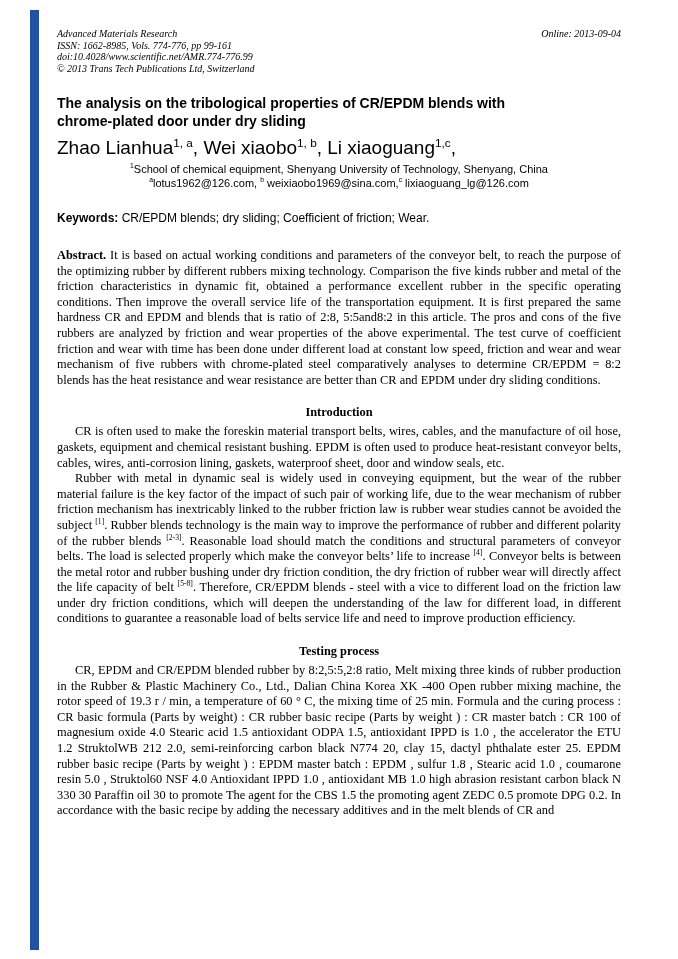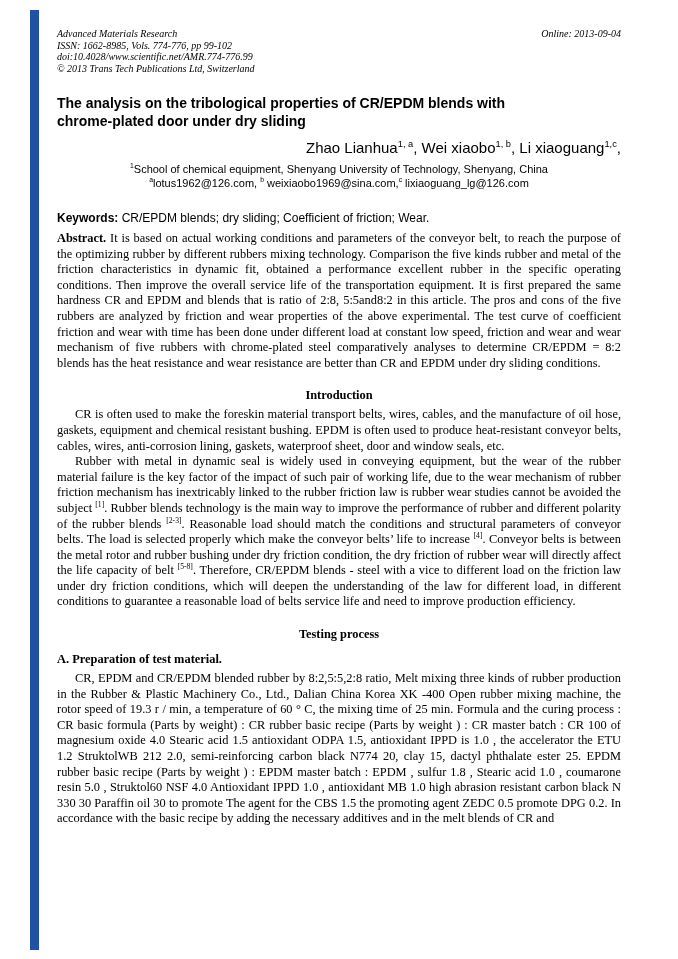--- a/index.html
+++ b/index.html
@@ -24,44 +24,44 @@
     font-style: italic; font-size: 10px; line-height: 11.5px;
   }
   .pub-left div { white-space: nowrap; }
   .online-date { white-space: nowrap; }
   .paper-title {
     margin-top: 20px; 
     font-family: "Liberation Sans", sans-serif;
     font-weight: bold; font-size: 14px; line-height: 18px;
   }
   .authors {
-    margin-top: 9px; text-align: right;
+    margin-top: 9px; text-align: left;
     font-family: "Liberation Sans", sans-serif;
-    font-size: 15px; line-height: 17px;
+    font-size: 19px; line-height: 17px;
   }
   .affiliation {
     margin-top: 7px; text-align: center;
     font-family: "Liberation Sans", sans-serif;
     font-size: 11px; line-height: 13px;
   }
   .emails {
     margin-top: 1px; text-align: center;
     font-family: "Liberation Sans", sans-serif;
     font-size: 11px; line-height: 13px;
   }
   .keywords {
     margin-top: 21px;
     font-family: "Liberation Sans", sans-serif;
     font-size: 12px; line-height: 14px;
   }
   .body-para {
     font-size: 12.4px; line-height: 15.6px;
     text-align: justify;
   }
-  .abstract { margin-top: 6px; }
+  .abstract { margin-top: 23px; }
   .section-heading {
     margin-top: 16px;
     font-weight: bold; font-size: 12.4px; line-height: 16px; text-align: center;
   }
   .sub-heading {
     margin-top: 9px;
     font-weight: bold; font-size: 12.4px; line-height: 16px;
   }
   .after-heading { margin-top: 4px; }
   .indent { text-indent: 18px; }
@@ -70,21 +70,21 @@
 </head>
 <body>
 
 <div class="edge-bar" style="background: rgb(33, 81, 163);"></div>
 
 <div class="content">
 
   <div class="pub-header">
     <div class="pub-left">
       <div>Advanced Materials Research</div>
-      <div>ISSN: 1662-8985, Vols. 774-776, pp 99-102</div>
+      <div>ISSN: 1662-8985, Vols. 774-776, pp 99-161</div>
       <div>doi:10.4028/www.scientific.net/AMR.774-776.99</div>
       <div>© 2013 Trans Tech Publications Ltd, Switzerland</div>
     </div>
     <div class="online-date">Online: 2013-09-04</div>
   </div>
 
   <h1 class="paper-title">
     <span>The analysis on the tribological properties of CR/EPDM blends with</span><br>
     <span>chrome-plated door under dry sliding</span>
   </h1>
@@ -100,17 +100,16 @@
   <p class="body-para abstract"><b>Abstract.</b> It is based on actual working conditions and parameters of the conveyor belt, to reach the purpose of the optimizing rubber by different rubbers mixing technology. Comparison the five kinds rubber and metal of the friction characteristics in dynamic fit, obtained a performance excellent rubber in the specific operating conditions. Then improve the overall service life of the transportation equipment. It is first prepared the same hardness CR and EPDM and blends that is ratio of 2:8, 5:5and8:2 in this article. The pros and cons of the five rubbers are analyzed by friction and wear properties of the above experimental. The test curve of coefficient friction and wear with time has been done under different load at constant low speed, friction and wear and wear mechanism of five rubbers with chrome-plated steel comparatively analyses to determine CR/EPDM = 8:2 blends has the heat resistance and wear resistance are better than CR and EPDM under dry sliding conditions.</p>
 
   <h2 class="section-heading">Introduction</h2>
 
   <p class="body-para after-heading indent">CR is often used to make the foreskin material transport belts, wires, cables, and the manufacture of oil hose, gaskets, equipment and chemical resistant bushing. EPDM is often used to produce heat-resistant conveyor belts, cables, wires, anti-corrosion lining, gaskets, waterproof sheet, door and window seals, etc.</p>
 
   <p class="body-para indent">Rubber with metal in dynamic seal is widely used in conveying equipment, but the wear of the rubber material failure is the key factor of the impact of such pair of working life, due to the wear mechanism of rubber friction mechanism has inextricably linked to the rubber friction law is rubber wear studies cannot be avoided the subject <sup>[1]</sup>. Rubber blends technology is the main way to improve the performance of rubber and different polarity of the rubber blends <sup>[2-3]</sup>. Reasonable load should match the conditions and structural parameters of conveyor belts. The load is selected properly which make the conveyor belts’ life to increase <sup>[4]</sup>. Conveyor belts is between the metal rotor and rubber bushing under dry friction condition, the dry friction of rubber wear will directly affect the life capacity of belt <sup>[5-8]</sup>. Therefore, CR/EPDM blends - steel with a vice to different load on the friction law under dry friction conditions, which will deepen the understanding of the law for different load, in different conditions to guarantee a reasonable load of belts service life and need to improve production efficiency.</p>
 
   <h2 class="section-heading">Testing process</h2>
 
-  <h3 class="sub-heading">A.  Preparation of test material.</h3>
 
   <p class="body-para after-heading indent">CR, EPDM and CR/EPDM blended rubber by 8:2,5:5,2:8 ratio, Melt mixing three kinds of rubber production in the Rubber &amp; Plastic Machinery Co., Ltd., Dalian China Korea XK -400 Open rubber mixing machine, the rotor speed of 19.3 r / min, a temperature of 60 ° C, the mixing time of 25 min. Formula and the curing process : CR basic formula (Parts by weight) : CR rubber basic recipe (Parts by weight ) : CR master batch : CR 100 of magnesium oxide 4.0 Stearic acid 1.5 antioxidant ODPA 1.5, antioxidant IPPD is 1.0 , the accelerator the ETU 1.2 StruktolWB 212 2.0, semi-reinforcing carbon black N774 20, clay 15, dactyl phthalate ester 25. EPDM rubber basic recipe (Parts by weight ) : EPDM master batch : EPDM , sulfur 1.8 , Stearic acid 1.0 , coumarone resin 5.0 , Struktol60 NSF 4.0 Antioxidant IPPD 1.0 , antioxidant MB 1.0 high abrasion resistant carbon black N 330 30 Paraffin oil 30 to promote The agent for the CBS 1.5 the promoting agent ZEDC 0.5 promote DPG 0.2. In accordance with the basic recipe by adding the necessary additives and in the melt blends of CR and</p>
 
 </div>
 
 </body></html>

